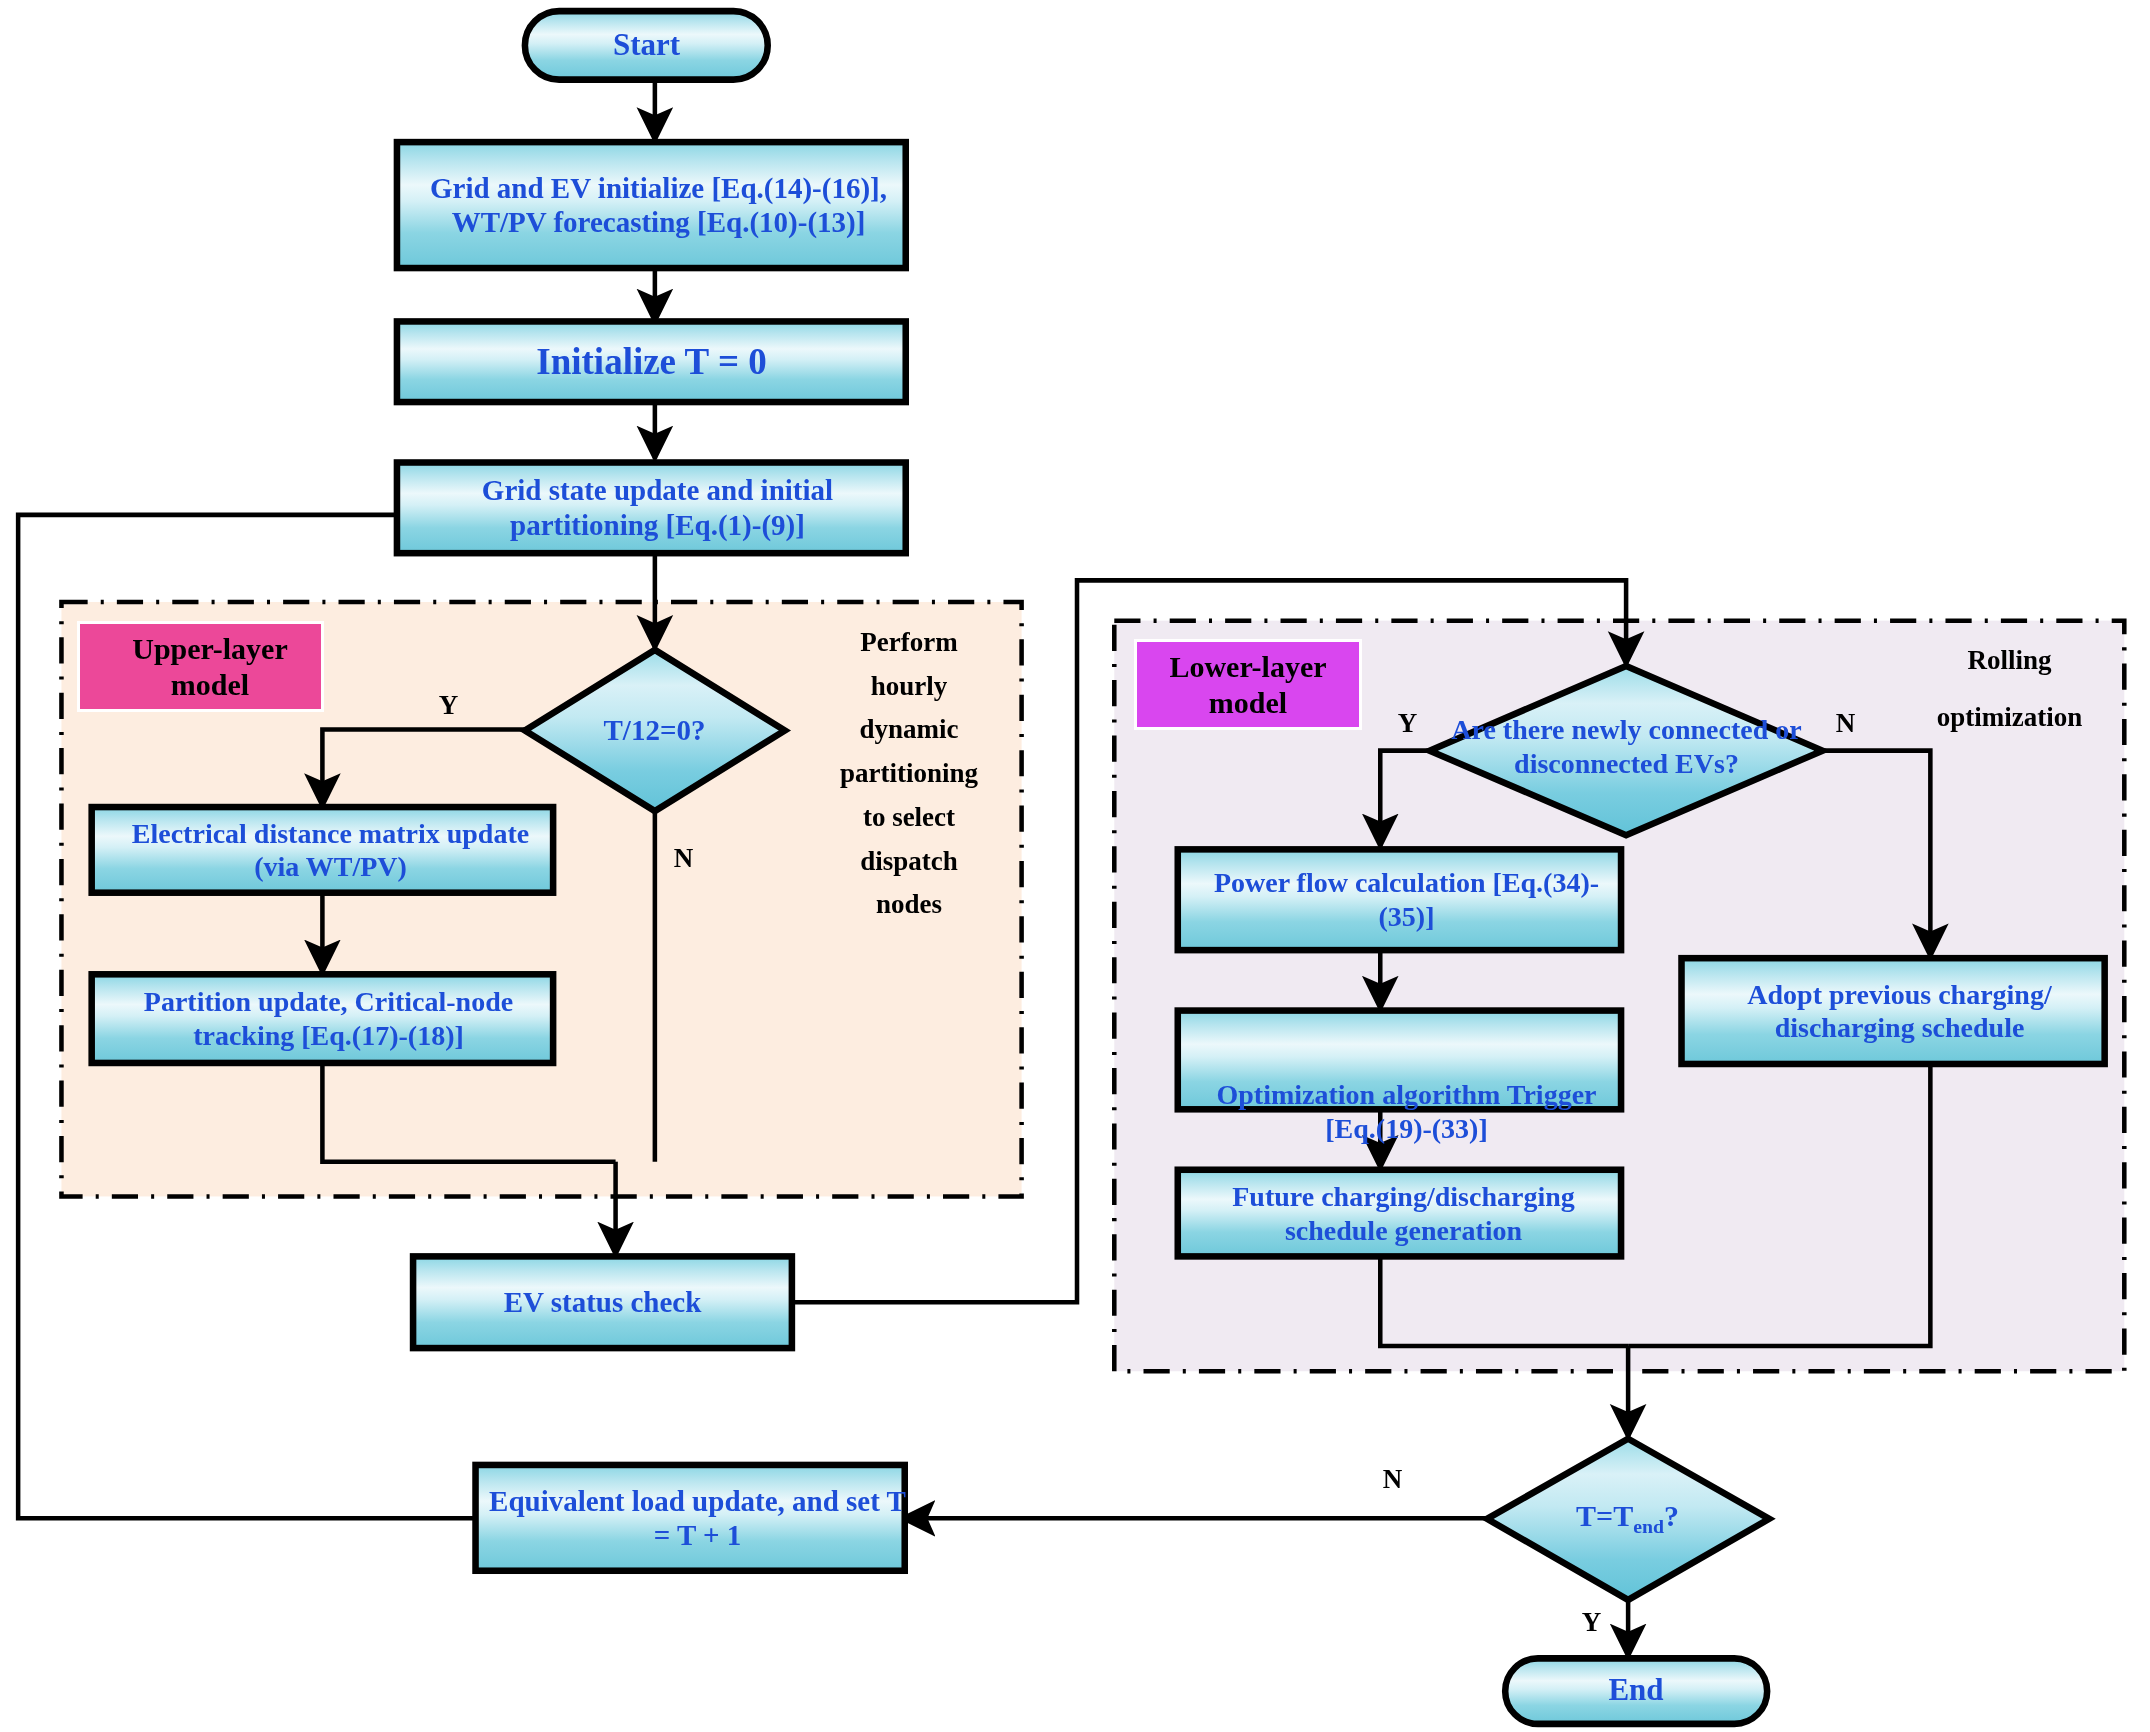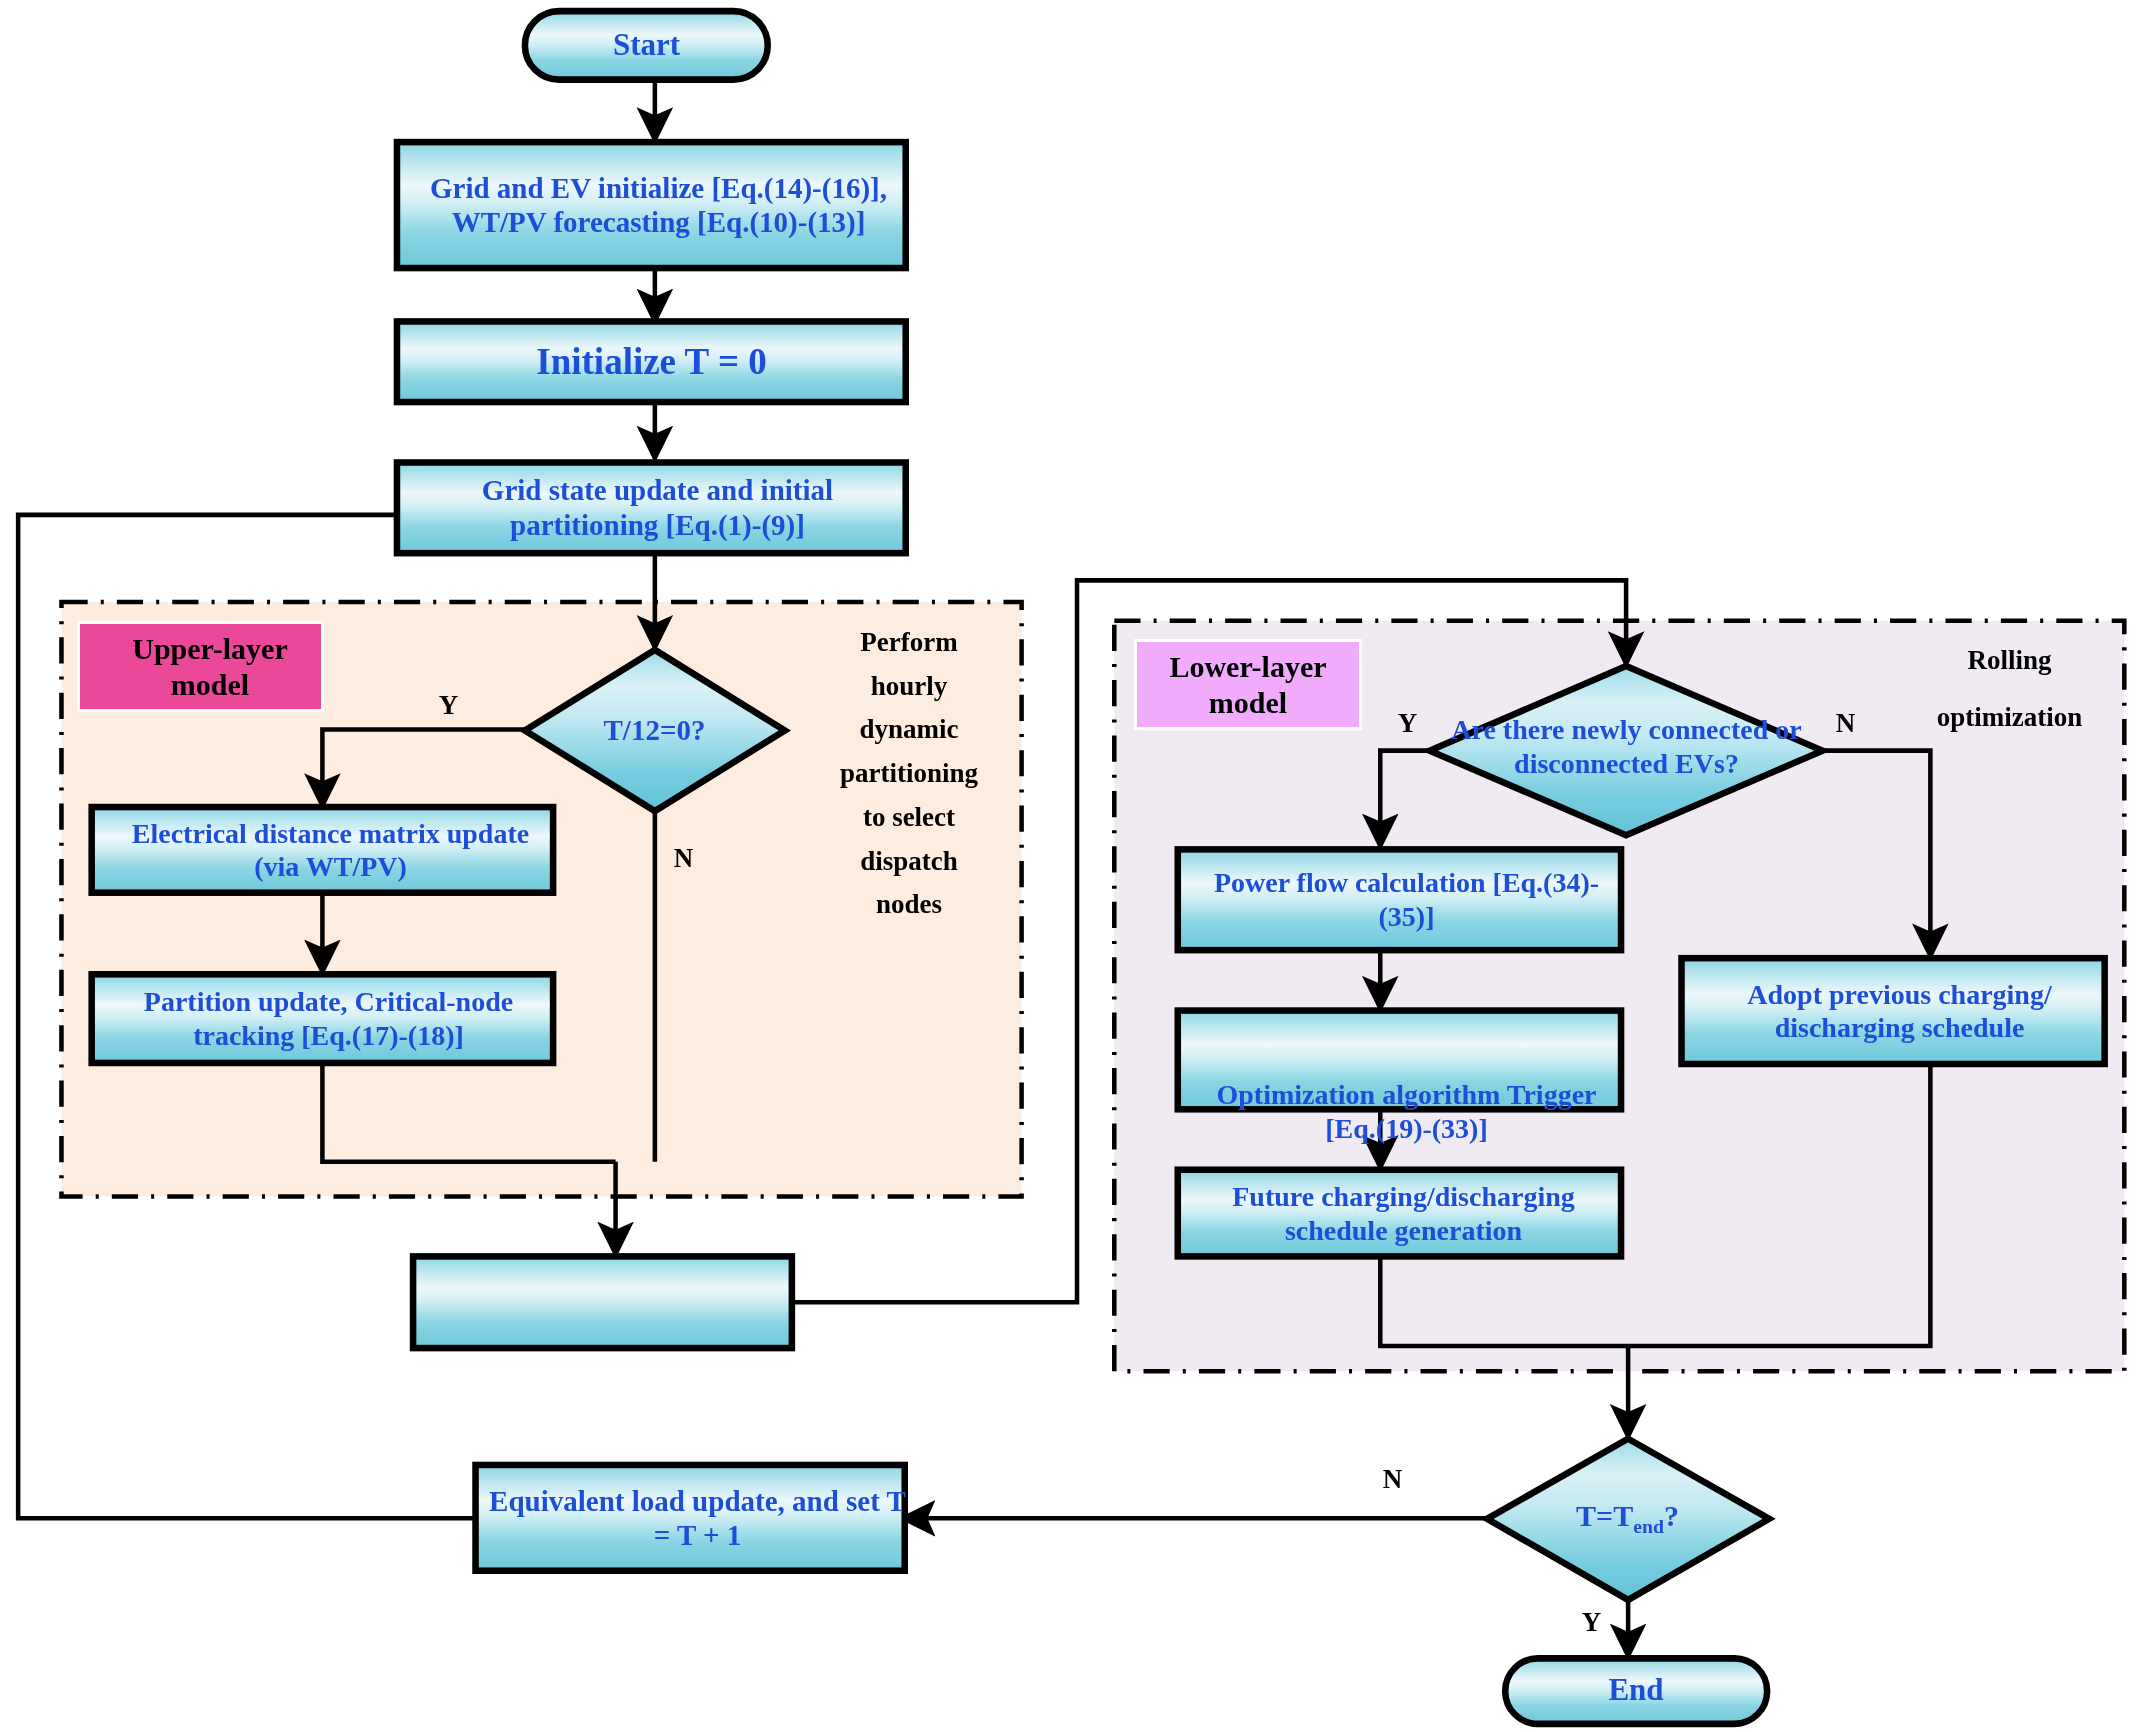--- a/index.html
+++ b/index.html
@@ -173,21 +173,21 @@
     </g>
   </svg>
 
   <div class="groupTag" style="left:77px;top:621px;width:222px;height:85px;background:#ec4899;padding-left:19px;">
     <div>
       <div>Upper-layer</div>
       <div>model</div>
     </div>
   </div>
 
-  <div class="groupTag" style="left:1134px;top:639px;width:222px;height:85px;background:#f0abfc;">
+  <div class="groupTag" style="left:1134px;top:639px;width:222px;height:85px;background:#d946ef;">
     <div>
       <div>Lower-layer</div>
       <div>model</div>
     </div>
   </div>
 
   <div class="sideNote" style="left:826px;top:613px;width:166px;height:322px;">
     <span>Perform</span>
     <span>hourly</span>
     <span>dynamic</span>
@@ -209,20 +209,21 @@
   <div class="nodeText" style="left:397px;top:321px;width:509px;height:81px;font-size:37px;">Initialize T = 0</div>
 
   <div class="nodeText" style="left:403px;top:462px;width:497px;height:91px;font-size:29px;padding:0 6px;">Grid state update and initial partitioning [Eq.(1)-(9)]</div>
 
   <div class="nodeText" style="left:564px;top:695px;width:181px;height:71px;font-size:29px;">T/12=0?</div>
 
   <div class="nodeText" style="left:99px;top:807px;width:447px;height:86px;font-size:28px;padding:0 8px;">Electrical distance matrix update (via WT/PV)</div>
 
   <div class="nodeText" style="left:99px;top:974px;width:447px;height:89px;font-size:28px;padding:0 6px;">Partition update, Critical-node tracking [Eq.(17)-(18)]</div>
 
+  <div class="nodeText" style="left:413px;top:1256px;width:379px;height:92px;font-size:29px;">EV status check</div>
 
   <div class="nodeText" style="left:1450px;top:681px;width:353px;height:131px;font-size:28px;">Are there newly connected or disconnected EVs?</div>
 
   <div class="nodeText" style="left:1184px;top:849px;width:431px;height:101px;font-size:28px;padding:0 7px;">Power flow calculation [Eq.(34)-(35)]</div>
 
   <div class="nodeText" style="left:1184px;top:1062px;width:431px;height:99px;font-size:28px;padding:0 7px;">Optimization algorithm Trigger [Eq.(19)-(33)]</div>
 
   <div class="nodeText" style="left:1182px;top:1170px;width:435px;height:87px;font-size:28px;padding:0 4px;">Future charging/discharging schedule generation</div>
 
   <div class="nodeText" style="left:1687px;top:958px;width:411px;height:106px;font-size:28px;padding:0 7px;text-align:center;">Adopt previous charging/ discharging schedule</div>

